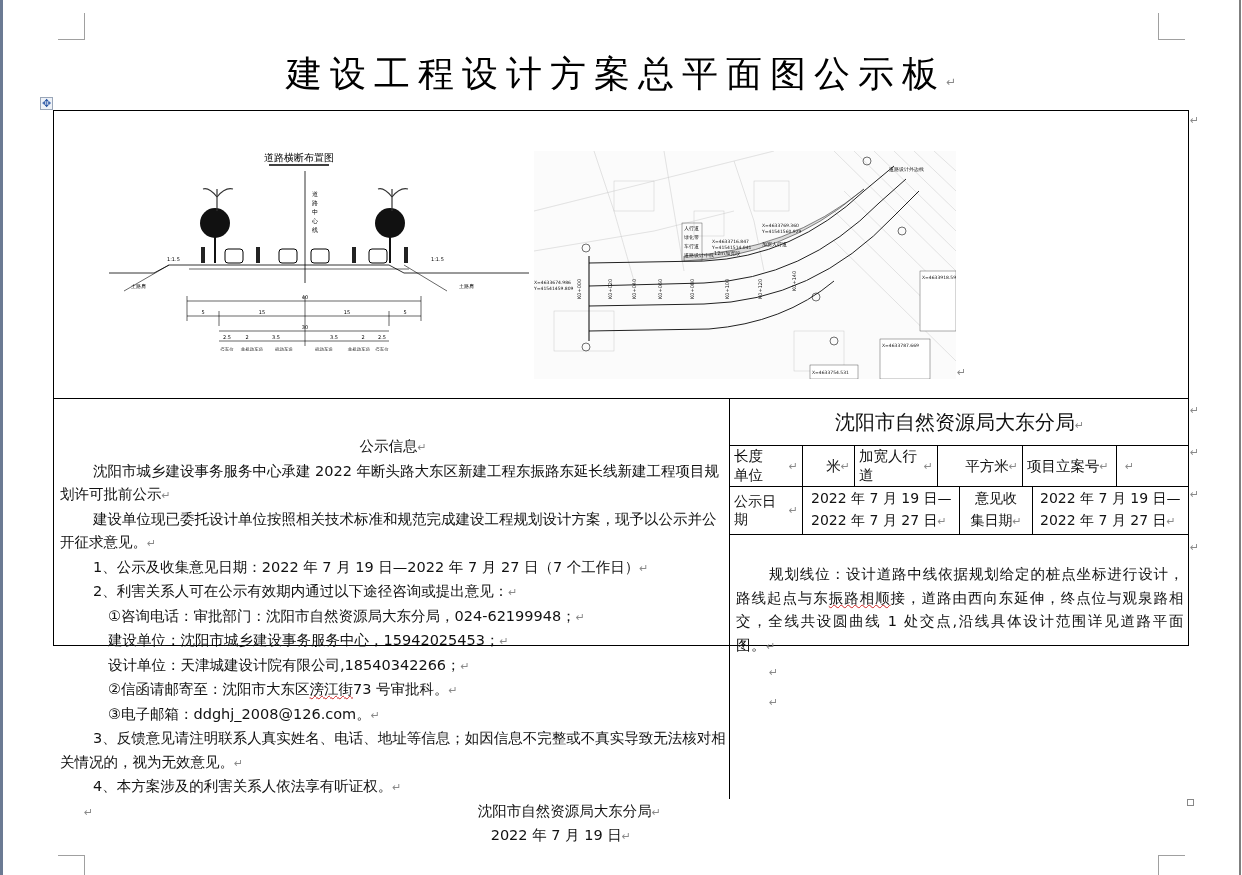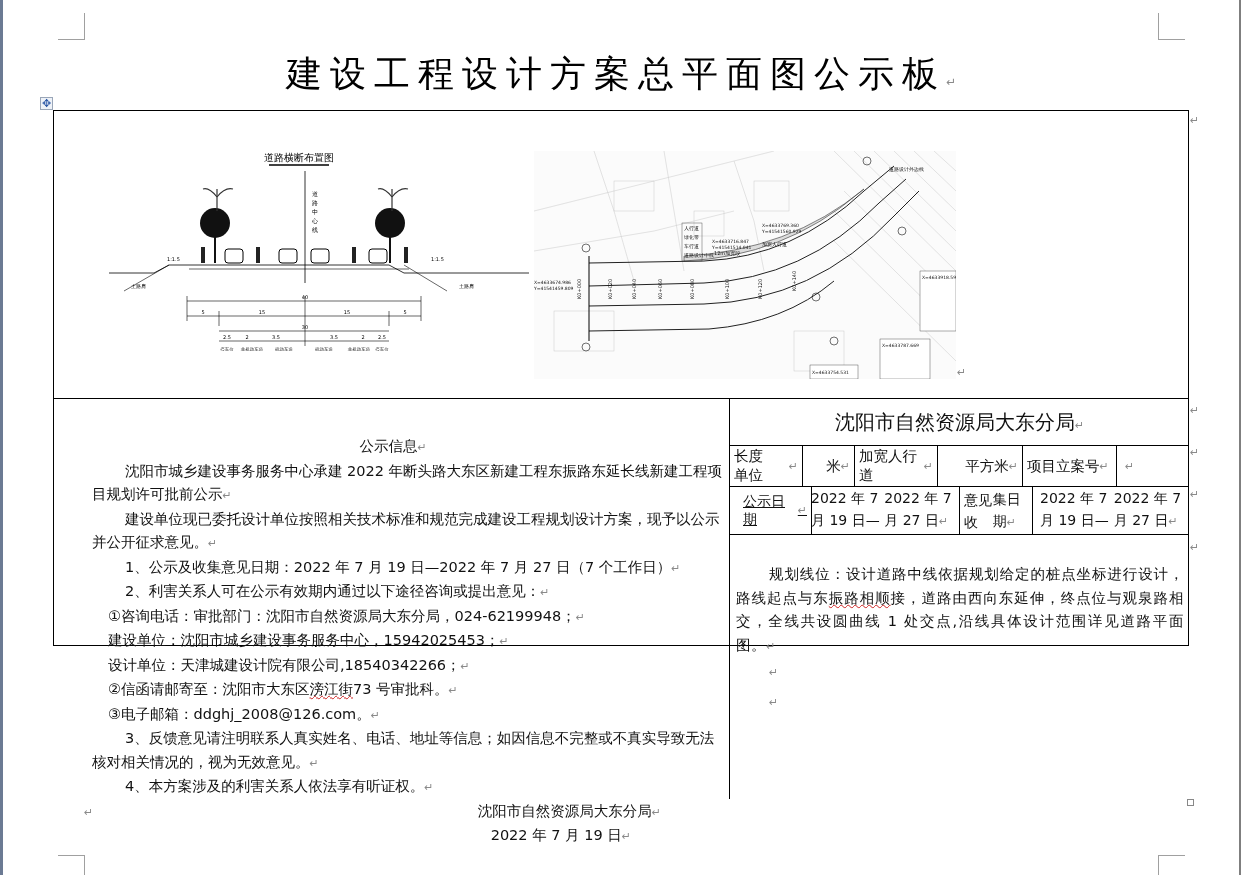--- a/index.html
+++ b/index.html
@@ -20,34 +20,34 @@
   .drawing-row { position: absolute; left: 0; top: 0; width: 1135px; height: 288px; border-bottom: 1px solid #000; }
   .left-cell { position: absolute; left: 0; top: 288px; width: 676px; height: 400px; border-right: 1px solid #000; }
   .right-cell { position: absolute; left: 676px; top: 288px; width: 459px; height: 400px; }
   
   .xsec { position: absolute; left: 55px; top: 30px; width: 420px; height: 210px; }
   .plan { position: absolute; left: 480px; top: 40px; width: 422px; height: 228px; overflow: hidden; background: #fbfbfb; }
   
   .notice { position: absolute; left: 6px; top: 4px; width: 666px; font-size: 14.5px; line-height: 23.5px; font-family: "DejaVu Sans", sans-serif; }
   .notice p { margin: 0; }
   .notice .center { text-align: center; margin-top: 32px; }
-  .notice .indent { text-indent: 33px; margin-left: 32px; }
+  .notice .indent { text-indent: 33px; }
   .notice .indent2 { padding-left: 48px; }
   .notice .sign { text-align: right; padding-right: 65px; }
   .notice .sign2 { text-align: right; padding-right: 95px; }
   .underwave { text-decoration: underline wavy #cc2222; text-decoration-thickness: 1px; }
   
   .rt-title { position: absolute; left: 0; top: 0; width: 459px; height: 47px; border-bottom: 1px solid #000; text-align: center; font-size: 20px; line-height: 47px; font-family: "DejaVu Sans", sans-serif; }
   .rt-row1 { position: absolute; left: 0; top: 47px; width: 459px; height: 41px; border-bottom: 1px solid #000; font-size: 14.5px; font-family: "DejaVu Sans", sans-serif; }
   .rt-row2 { position: absolute; left: 0; top: 88px; width: 459px; height: 48px; border-bottom: 1px solid #000; font-size: 14px; font-family: "DejaVu Sans", sans-serif; }
   .cell { position: absolute; top: 0; height: 100%; border-right: 1px solid #000; display: flex; align-items: center; padding: 0 4px; }
   .cell.last { border-right: none; }
   .cell.center { justify-content: center; }
   .cell.right { justify-content: flex-end; }
-  .cell.twoline { flex-direction: row; align-items: flex-start; line-height: 22px; }
+  .cell.twoline { flex-direction: column; align-items: flex-start; line-height: 22px; }
   .cell.twoline.c { align-items: center; }
   .rt-desc { position: absolute; left: 6px; top: 140px; width: 448px; font-size: 14.5px; line-height: 23.5px; font-family: "DejaVu Sans", sans-serif; text-align: justify; letter-spacing: 0.6px; }
   .rt-desc .indent { text-indent: 33px; margin-top: 24px; }
   .rt-desc .empty { padding-left: 33px; height: 30px; line-height: 30px; }
   .end-mark { position: absolute; left: 1187px; top: 799px; width: 7px; height: 7px; border: 1px solid #888; }
   .after-table { position: absolute; left: 84px; top: 806px; }
 </style>
 </head>
 <body>
 
@@ -277,21 +277,21 @@
           <span>项目立案号</span>
           <span class="pmark">↵</span>
         </div>
       <div class="cell last" style="left:387px;width:72px;padding-left:8px;">
           <span></span>
           <span class="pmark">↵</span>
         </div>
     </div>
 
     <div class="rt-row2">
-      <div class="cell center" style="left:9px;width:73px;text-decoration:underline;">
+      <div class="cell center" style="left:0;width:73px;">
           <span>公示日期</span>
           <span class="pmark">↵</span>
         </div>
       <div class="cell twoline" style="left:73px;width:157px;padding-left:8px;">
         <span>2022 年 7 月 19 日—</span>
         <span><span>2022 年 7 月 27 日</span><span class="pmark">↵</span></span>
       </div>
       <div class="cell twoline c" style="left:230px;width:73px;">
         <span>意见收</span>
         <span><span>集日期</span><span class="pmark">↵</span></span>

